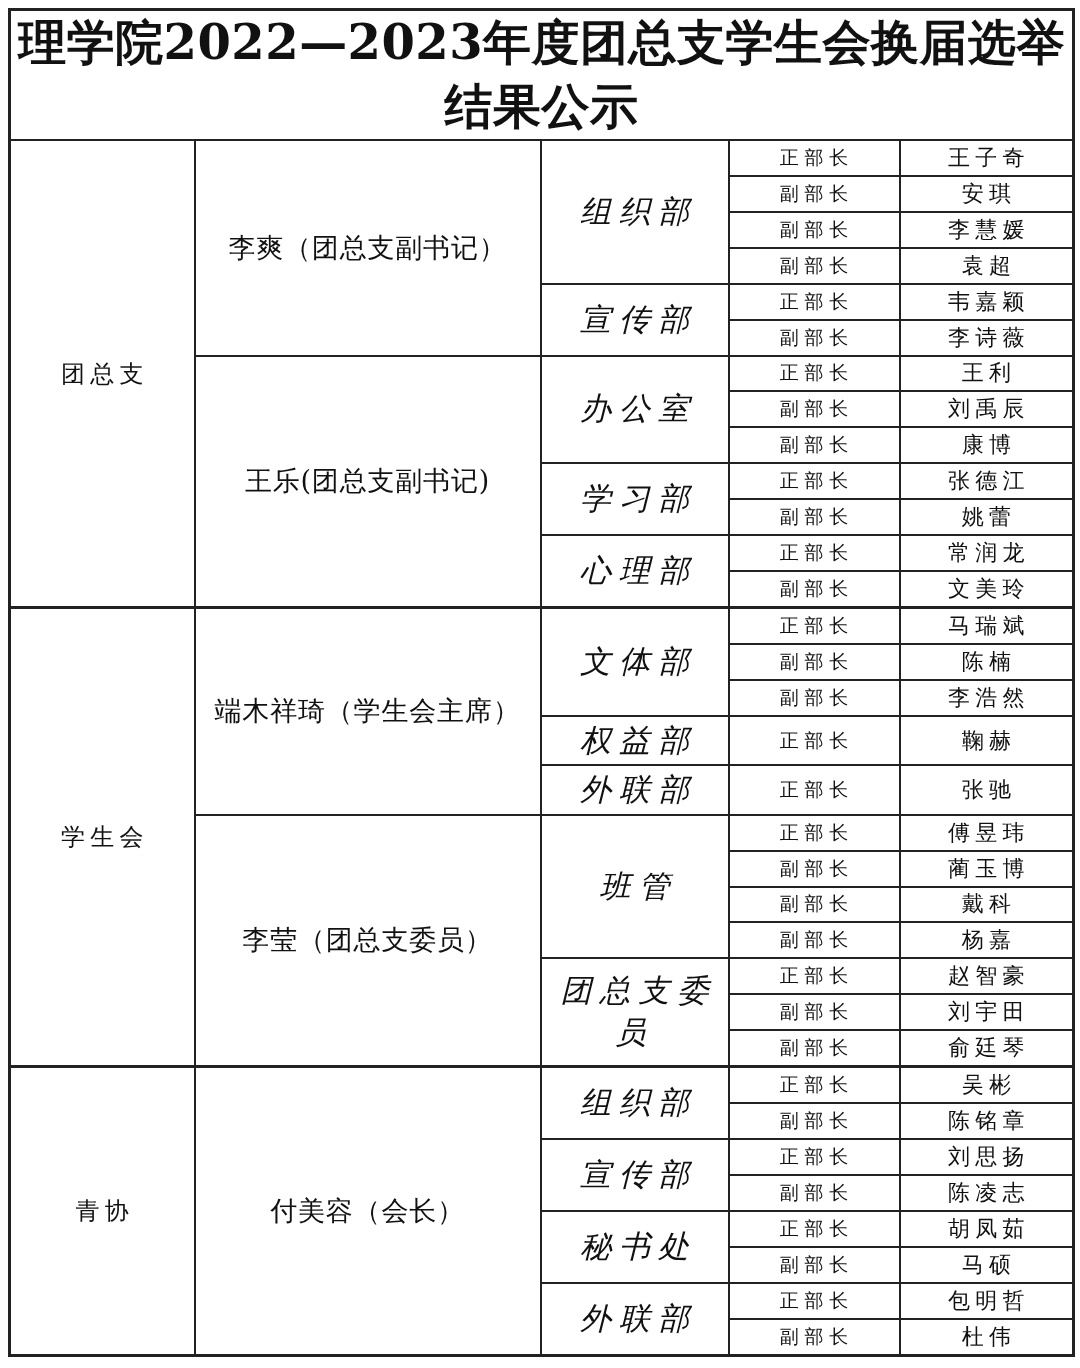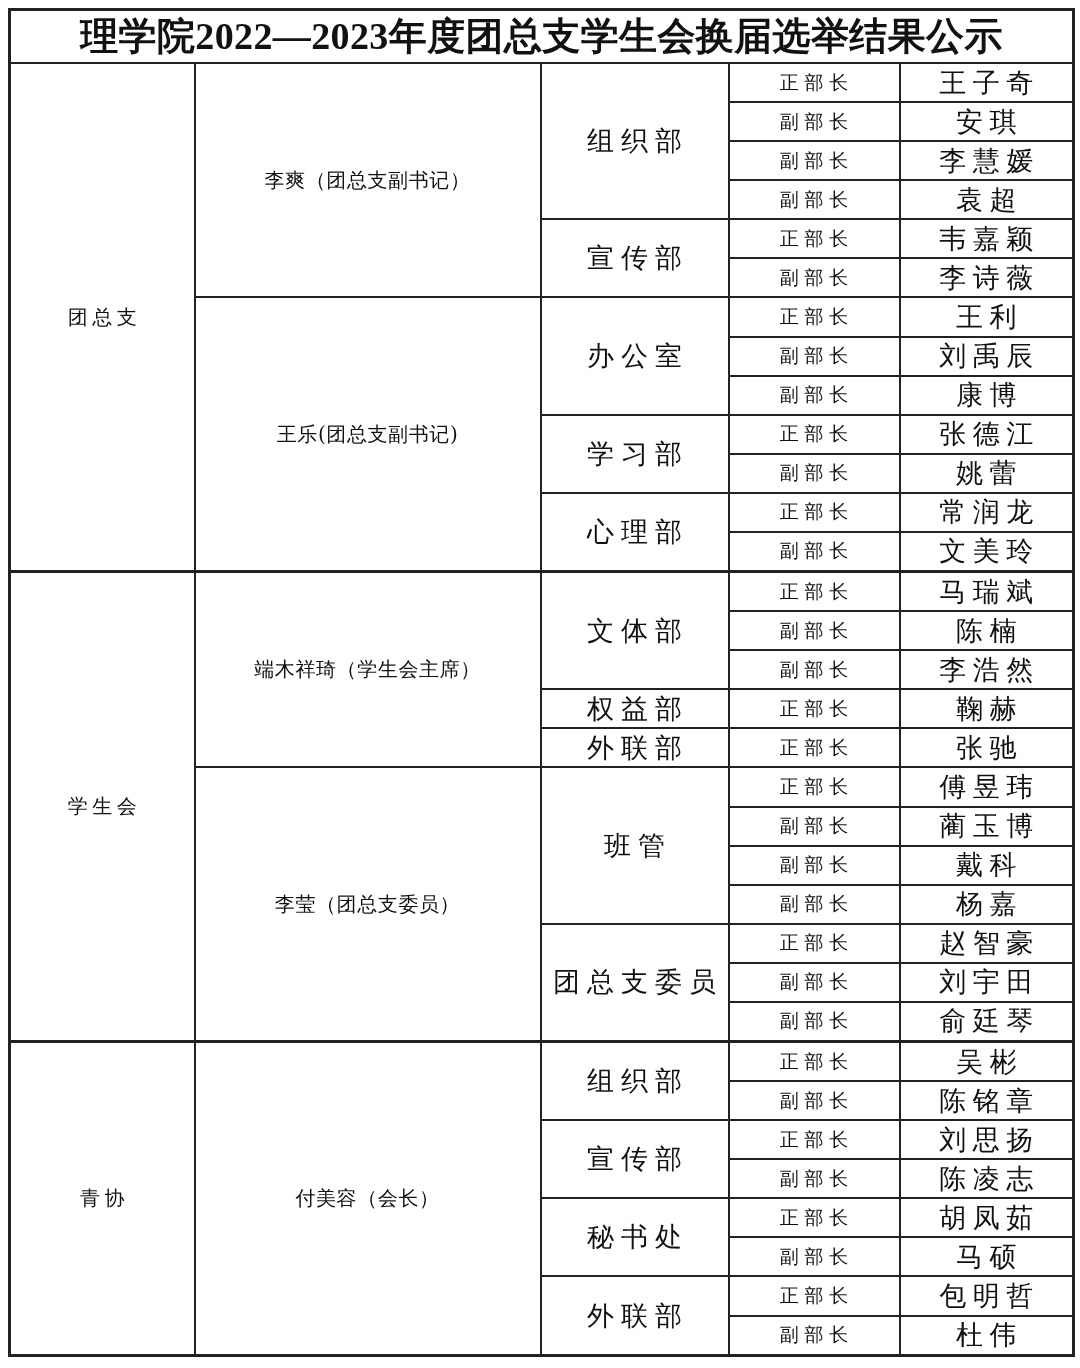--- a/index.html
+++ b/index.html
@@ -30,49 +30,49 @@
   td{
     border:2px solid var(--line);
     text-align:center;
     vertical-align:middle;
     padding:0 2px;
     overflow:hidden;
     background:var(--paper);
   }
   tr.title-row td{
     height:52px;
-    font-size:38px;
+    font-size:48px;
     font-weight:bold;
     letter-spacing:0.01em;
     border-bottom:2px solid var(--line);
-    font-family:Liberation Serif, serif;
   }
   tr.sec td{border-top:3px solid var(--line);}
   td.org{
-    font-size:20px;
+    font-size:24px;
     letter-spacing:0.22em;
     text-indent:0.22em;
   }
   td.leader{
-    font-size:20px;
+    font-size:27px;
     letter-spacing:0.03em;
     margin-left:19px;
   }
   td.dept{
-    font-size:27px;
+    font-size:31px;
     letter-spacing:0.26em;
     text-indent:0.26em;
+    font-style:italic;
   }
   td.pos{
     font-size:19px;
     letter-spacing:0.3em;
     text-indent:0.3em;
   }
   td.name{
-    font-size:27px;
+    font-size:22px;
     letter-spacing:0.24em;
     text-indent:0.24em;
   }
 </style>
 </head>
 <body>
 
 <div class="sheet">
 <table class="results">
   <colgroup>

